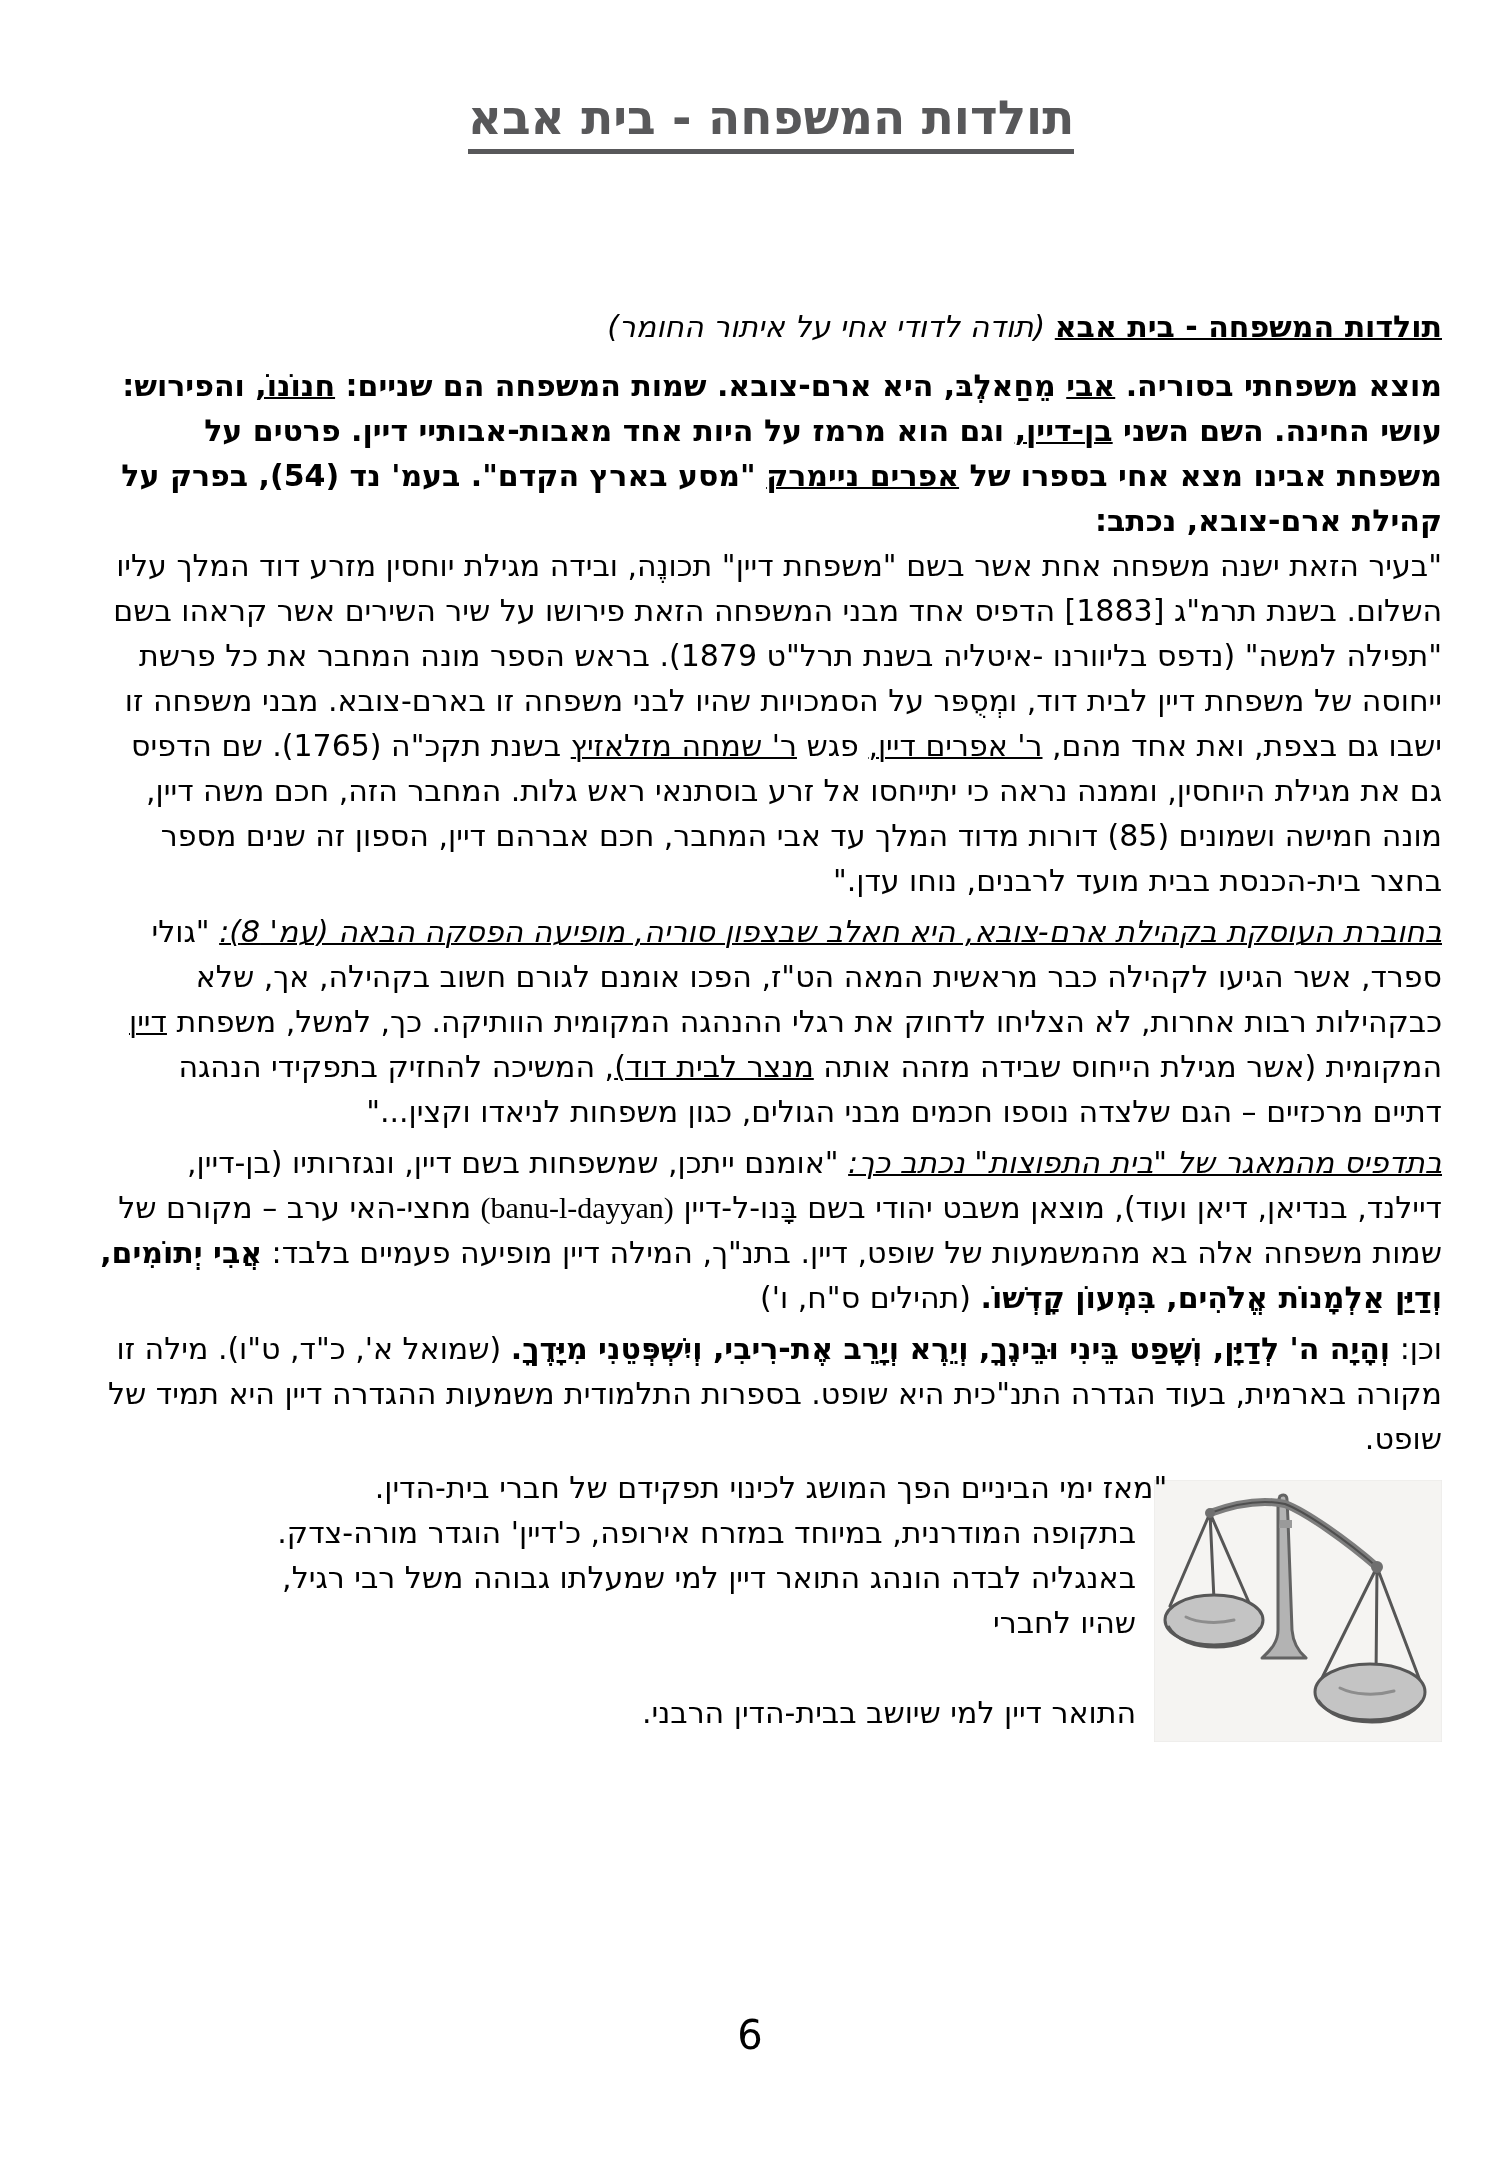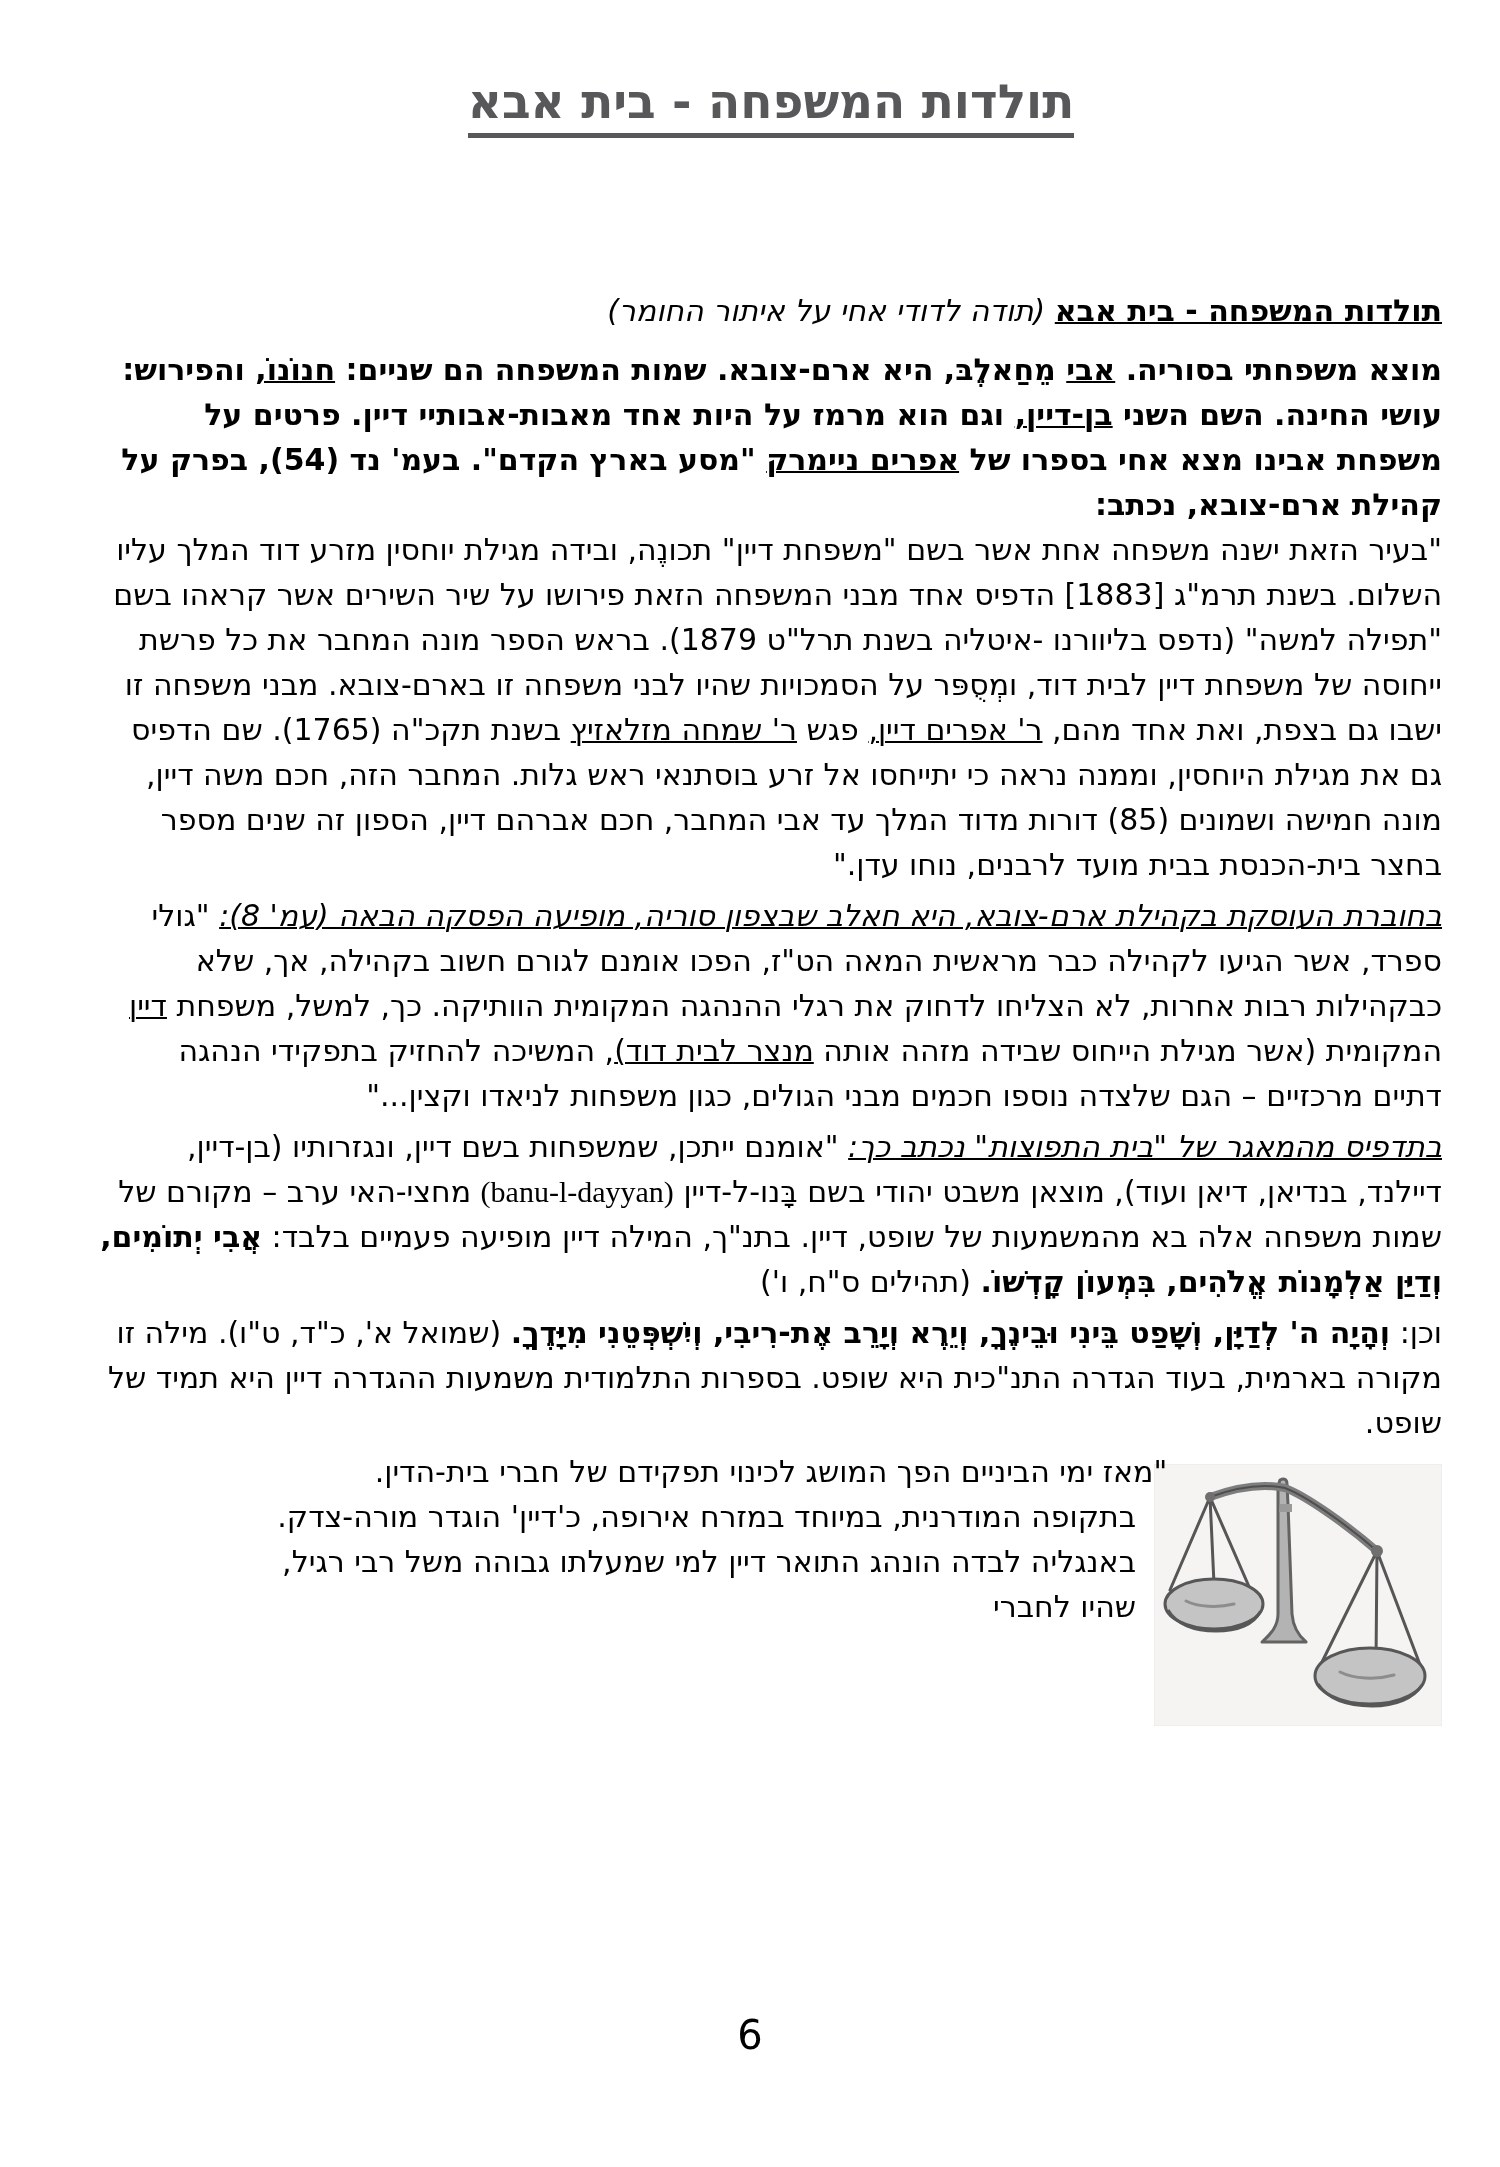--- a/index.html
+++ b/index.html
@@ -2,21 +2,21 @@
 <html lang="he" dir="rtl"><head>
 <meta charset="utf-8">
 <style>
   html,body{margin:0;padding:0;}
   body{
     width:1500px;height:2167px;position:relative;background:#ffffff;
     font-family:"DejaVu Sans","Liberation Sans",sans-serif;
     color:#000;overflow:hidden;
   }
   .content{
-    position:absolute;top:0;left:100px;right:58px;
+    position:absolute;top:16px;left:100px;right:58px;
     direction:rtl;text-align:right;
   }
   .doc-title-wrap{margin-top:75px;text-align:center;}
   .doc-title{
     display:inline-block;
     font-size:47px;font-weight:bold;color:#58585a;
     border-bottom:5px solid #58585a;
     padding-bottom:4px;line-height:1.15;
   }
   .subtitle{margin-top:150px;font-size:30px;line-height:45px;}
@@ -99,18 +99,19 @@
         <circle cx="223" cy="87" r="6" fill="#6f6f6f"></circle>
 
         <ellipse cx="216" cy="212" rx="55" ry="28" fill="#c4c4c4" stroke="#575757" stroke-width="3"></ellipse>
         <path d="M164,220 C174,235 194,242 218,242 C242,242 260,234 268,221" fill="none" stroke="#575757" stroke-width="3"></path>
         <path d="M186,208 C200,215 222,216 240,211" fill="none" stroke="#8d8d8d" stroke-width="3" stroke-linecap="round"></path>
       </svg>
       <span>בתקופה המודרנית, במיוחד במזרח אירופה, כ'דיין' הוגדר מורה-צדק.</span><br>
       <span>באנגליה לבדה הונהג התואר דיין למי שמעלתו גבוהה משל רבי רגיל,</span><br>
       <span>שהיו לחברי</span><br>
       <br>
+      <span>התואר דיין למי שיושב בבית-הדין הרבני.</span>
     </div>
   </div>
 
 </div>
 
 <div class="page-number">6</div>
 
 </body></html>

